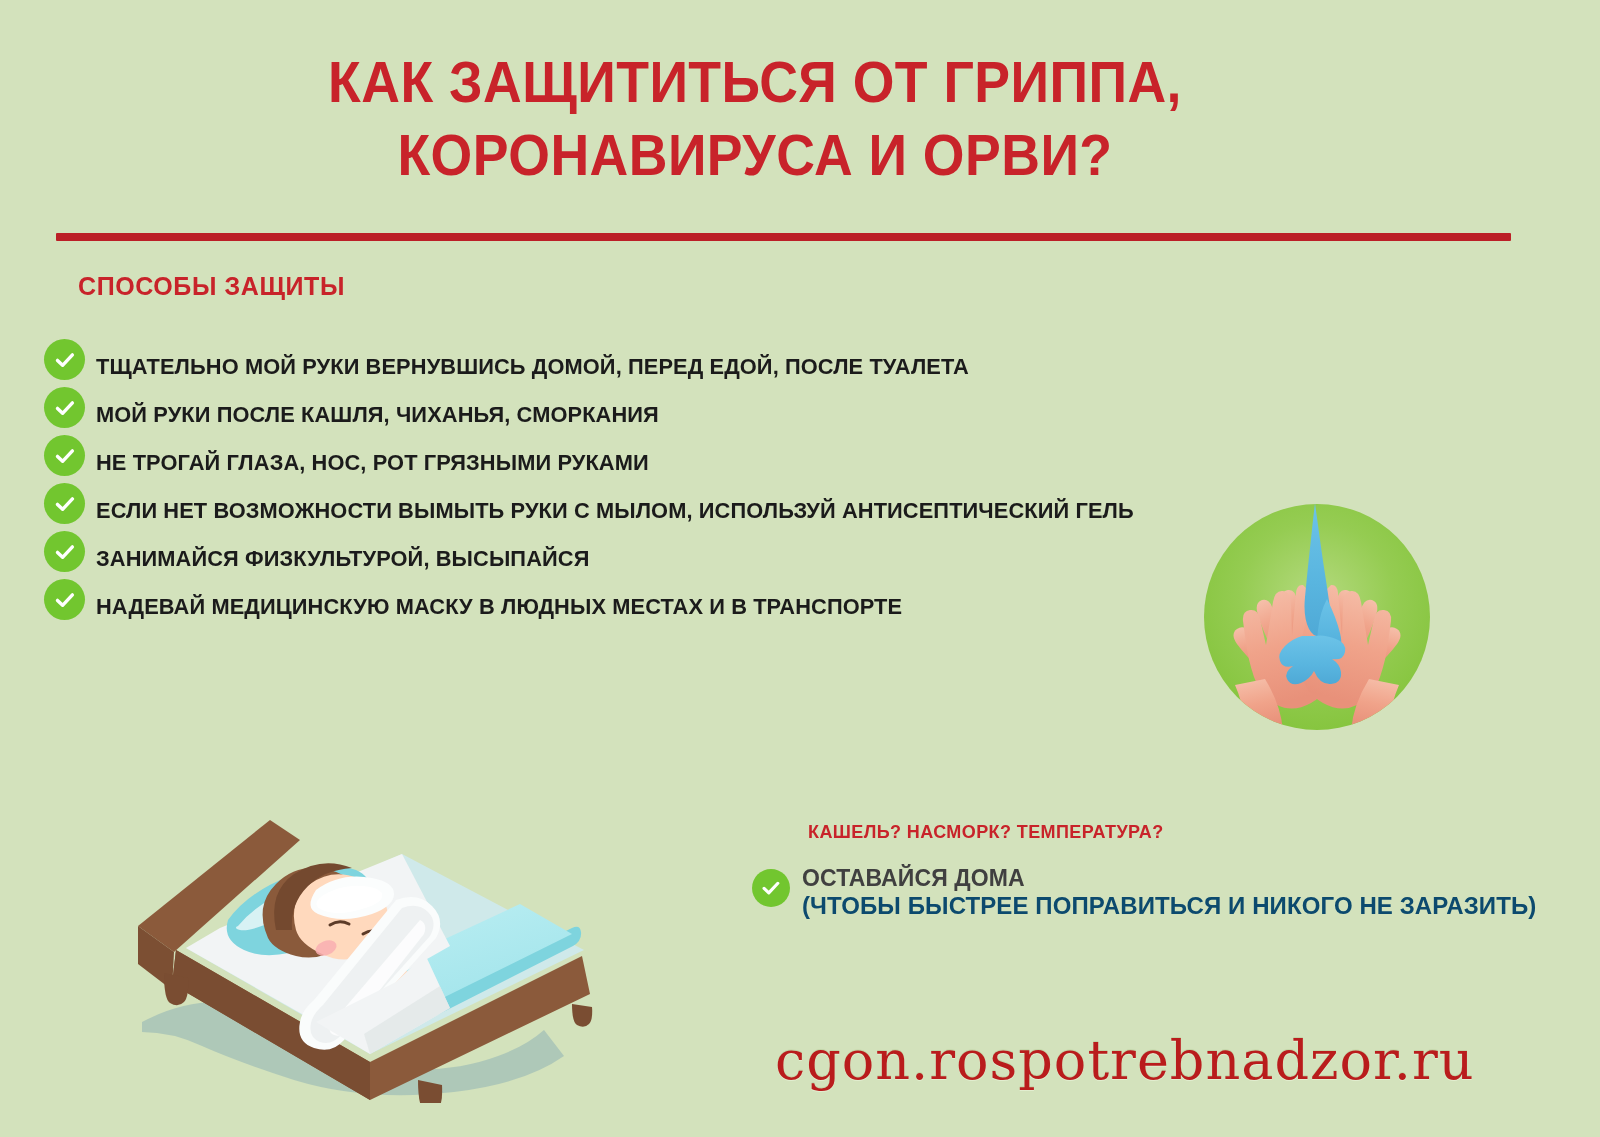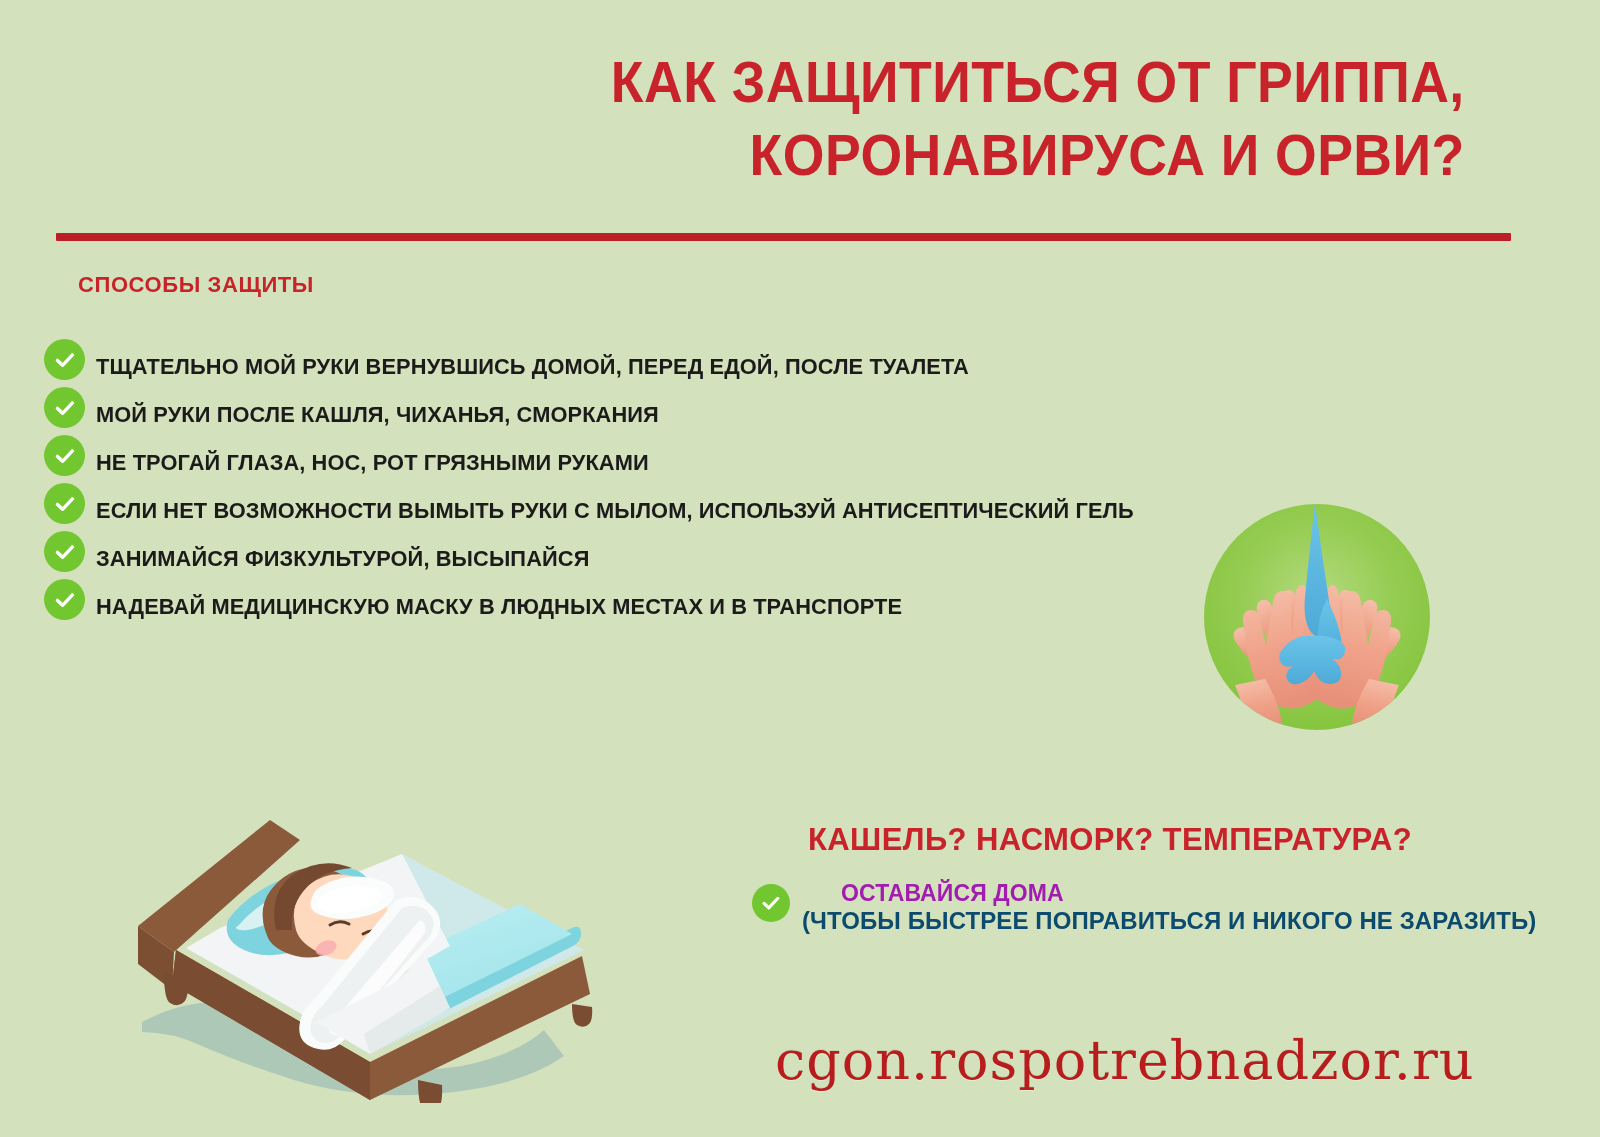--- a/index.html
+++ b/index.html
@@ -20,21 +20,21 @@
     inset: 0;
     background: #d3e2bc;
   }
 
   
   .title-block {
     position: absolute;
     left: 0;
     top: 46px;
     width: 1510px;
-    text-align: right;
+    text-align: center;
   }
   .title-line {
     display: block;
     color: #c8232a;
     font-weight: 700;
     font-size: 57px;
     line-height: 73px;
     letter-spacing: 0.5px;
     font-family: "Liberation Sans Narrow", "Liberation Sans", sans-serif;
     transform: scaleX(0.94);
@@ -51,21 +51,21 @@
     border-radius: 1px;
   }
 
   
   .section-heading {
     position: absolute;
     left: 78px;
     top: 272px;
     color: #c8232a;
     font-weight: 700;
-    font-size: 22px;
+    font-size: 25px;
     letter-spacing: 0.6px;
   }
 
   
   .protect-list {
     position: absolute;
     left: 44px;
     top: 332px;
     width: 1180px;
   }
@@ -118,45 +118,44 @@
   
   .sick-block {
     position: absolute;
     left: 752px;
     top: 822px;
     width: 760px;
   }
   .sick-heading {
     color: #c8232a;
     font-weight: 700;
-    font-size: 31px;
+    font-size: 18px;
     letter-spacing: 0.4px;
     margin-left: 56px;
     white-space: nowrap;
   }
   .sick-row {
     display: flex;
     align-items: flex-start;
     margin-top: 22px;
   }
   .sick-row .check-badge {
     width: 38px;
     height: 38px;
     margin-top: 4px;
   }
   .sick-texts {
     margin-left: 12px;
   }
   .sick-line-1 {
-    color: #a21caf;
+    color: #404040;
     font-weight: 700;
     font-size: 23px;
     letter-spacing: 0.1px;
     white-space: nowrap;
-    margin-left: 39px;
   }
   .sick-line-2 {
     color: #0c4a6e;
     font-weight: 700;
     font-size: 24px;
     letter-spacing: 0.1px;
     white-space: nowrap;
     margin-top: 8px;
     transform: scaleX(0.99);
     transform-origin: left center;

